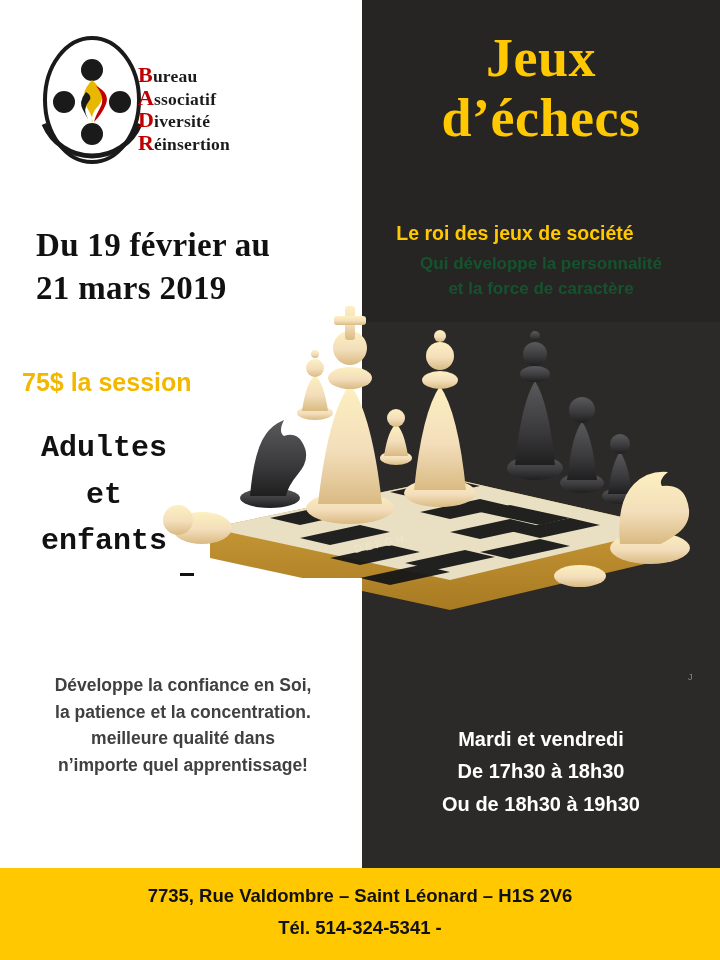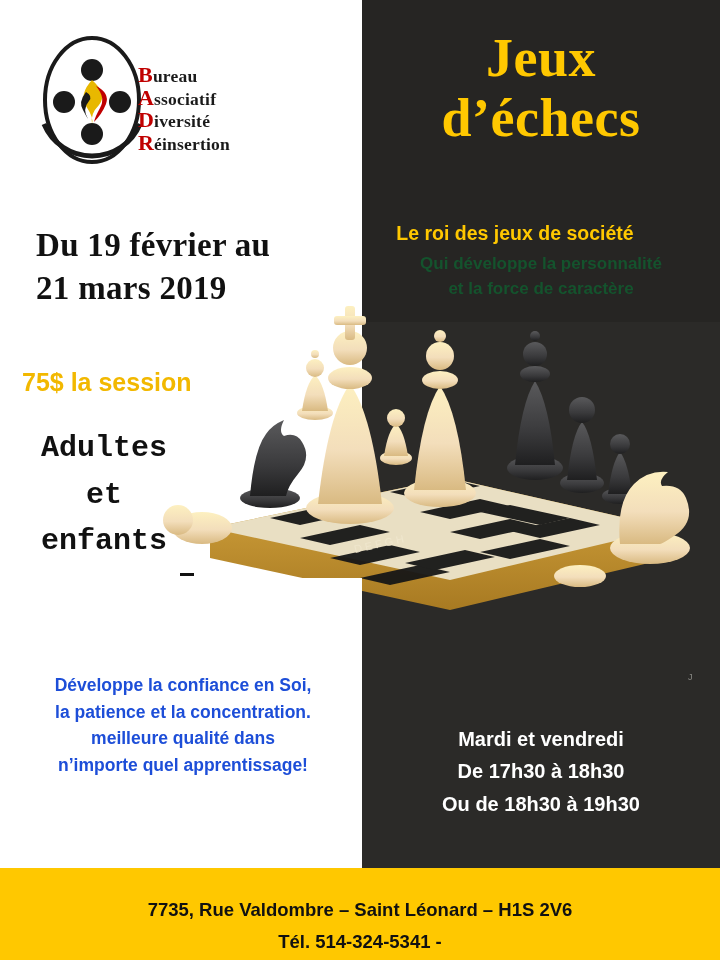--- a/index.html
+++ b/index.html
@@ -142,21 +142,21 @@
     font-size: 30px;
     font-weight: bold;
     line-height: 1.55;
   }
   .blurb {
     position: absolute;
     left: 18px;
     top: 672px;
     width: 330px;
     text-align: center;
-    color: #1d4ed8;
+    color: #404040;
     font-size: 17.5px;
     font-weight: bold;
     line-height: 1.52;
   }
 
   
   .schedule {
     position: absolute;
     left: 372px;
     top: 723px;
@@ -170,21 +170,21 @@
 
   
   .footer {
     position: absolute;
     left: 0;
     top: 868px;
     width: 720px;
     height: 92px;
     background: #ffc800;
     box-sizing: border-box;
-    padding-top: 26px;
+    padding-top: 12px;
     text-align: center;
   }
   .footer-line {
     color: #111111;
     font-size: 18.5px;
     font-weight: bold;
     line-height: 1.75;
   }
 
   

